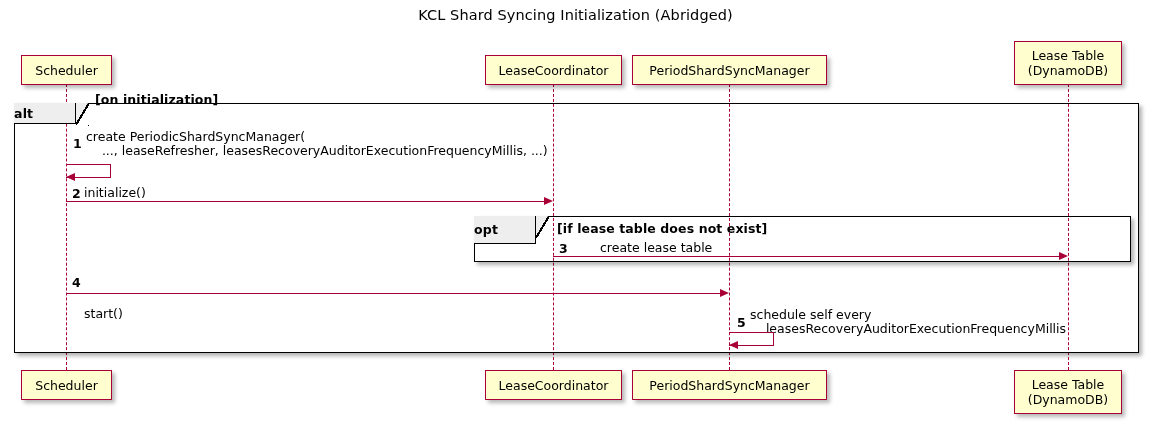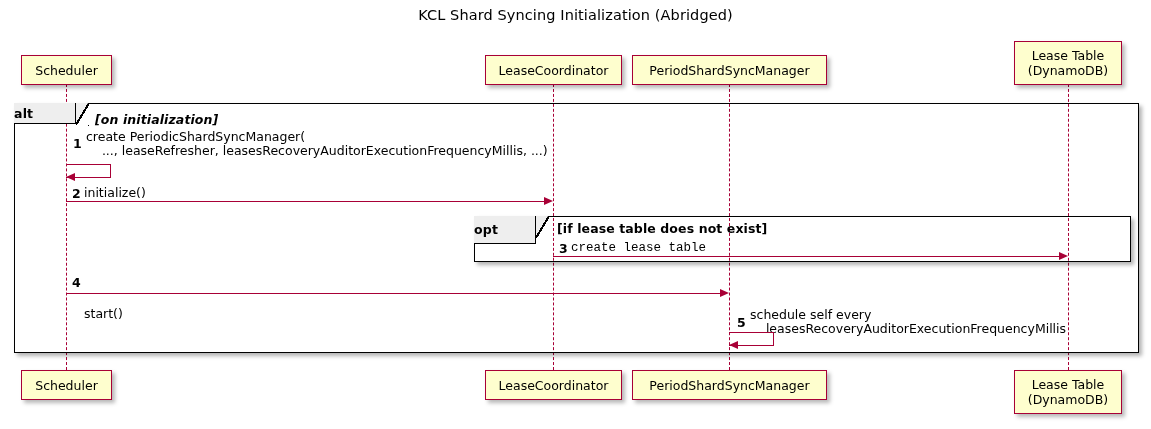--- a/index.html
+++ b/index.html
@@ -151,21 +151,21 @@
   <div class="lifeline" style="left:729px; top:84px; height:286px;"></div>
   <div class="lifeline" style="left:1068px;top:84px; height:286px;"></div>
 
   <div class="fragment" style="left:14px; top:103px; width:1125px; height:250px;"></div>
   <div class="fragment-label" style="left:14px; top:103px; width:62px; height:21px;">
     <span>alt</span>
   </div>
   <div class="fragment-notch" style="left:76px; top:103px; border-top:21px solid #EEEEEE; border-right:12px solid transparent;"></div>
   <div class="fragment-notch" style="left:76px; top:103px; width:13px; height:22px; border-bottom:1.6px solid transparent; background:
        linear-gradient(to bottom right, transparent calc(50% - 1px), #000000 calc(50% - 1px), #000000 calc(50% + 1px), transparent calc(50% + 1px));"></div>
-  <div class="fragment-guard" style="left:95px; top:112px;font-style:italic;">[on initialization]</div>
+  <div class="fragment-guard" style="left:95px; top:92px;">[on initialization]</div>
 
   <div class="fragment" style="left:474px; top:216px; width:657px; height:46px;"></div>
   <div class="fragment-label" style="left:474px; top:216px; width:62px; height:28px;">
     <span>opt</span>
   </div>
   <div class="fragment-notch" style="left:536px; top:216px; border-top:21px solid #EEEEEE; border-right:12px solid transparent;"></div>
   <div class="fragment-notch" style="left:536px; top:216px; width:13px; height:22px; background:
        linear-gradient(to bottom right, transparent calc(50% - 1px), #000000 calc(50% - 1px), #000000 calc(50% + 1px), transparent calc(50% + 1px));"></div>
   <div class="fragment-guard" style="left:557px; top:221px;">[if lease table does not exist]</div>
 
@@ -174,21 +174,21 @@
     ..., leaseRefresher, leasesRecoveryAuditorExecutionFrequencyMillis, ...)</div>
   <div class="self-loop" style="left:66px; top:164px; width:45px; height:14px;"></div>
   <div class="msg-arrow-left" style="left:66px; top:173px;"></div>
 
   <div class="msg-seq" style="left:72px; top:186px;">2</div>
   <div class="msg-text" style="left:84px; top:186px;">initialize()</div>
   <div class="msg-line" style="left:66px; top:201px; width:478px;"></div>
   <div class="msg-arrow-right" style="left:544px; top:197px;"></div>
 
   <div class="msg-seq" style="left:559px; top:241px;">3</div>
-  <div class="msg-text" style="left:571px; top:241px;font-family:Liberation Mono, monospace;">create lease table</div>
+  <div class="msg-text" style="left:600px; top:241px;">create lease table</div>
   <div class="msg-line" style="left:553px; top:256px; width:506px;"></div>
   <div class="msg-arrow-right" style="left:1059px; top:252px;"></div>
 
   <div class="msg-seq" style="left:72px; top:275px;">4</div>
   <div class="msg-text" style="left:84px; top:275px;margin-top:32px;">start()</div>
   <div class="msg-line" style="left:66px; top:293px; width:654px;"></div>
   <div class="msg-arrow-right" style="left:720px; top:289px;"></div>
 
   <div class="msg-seq" style="left:737px; top:315px;">5</div>
   <div class="msg-text" style="left:750px; top:308px;">schedule self every

